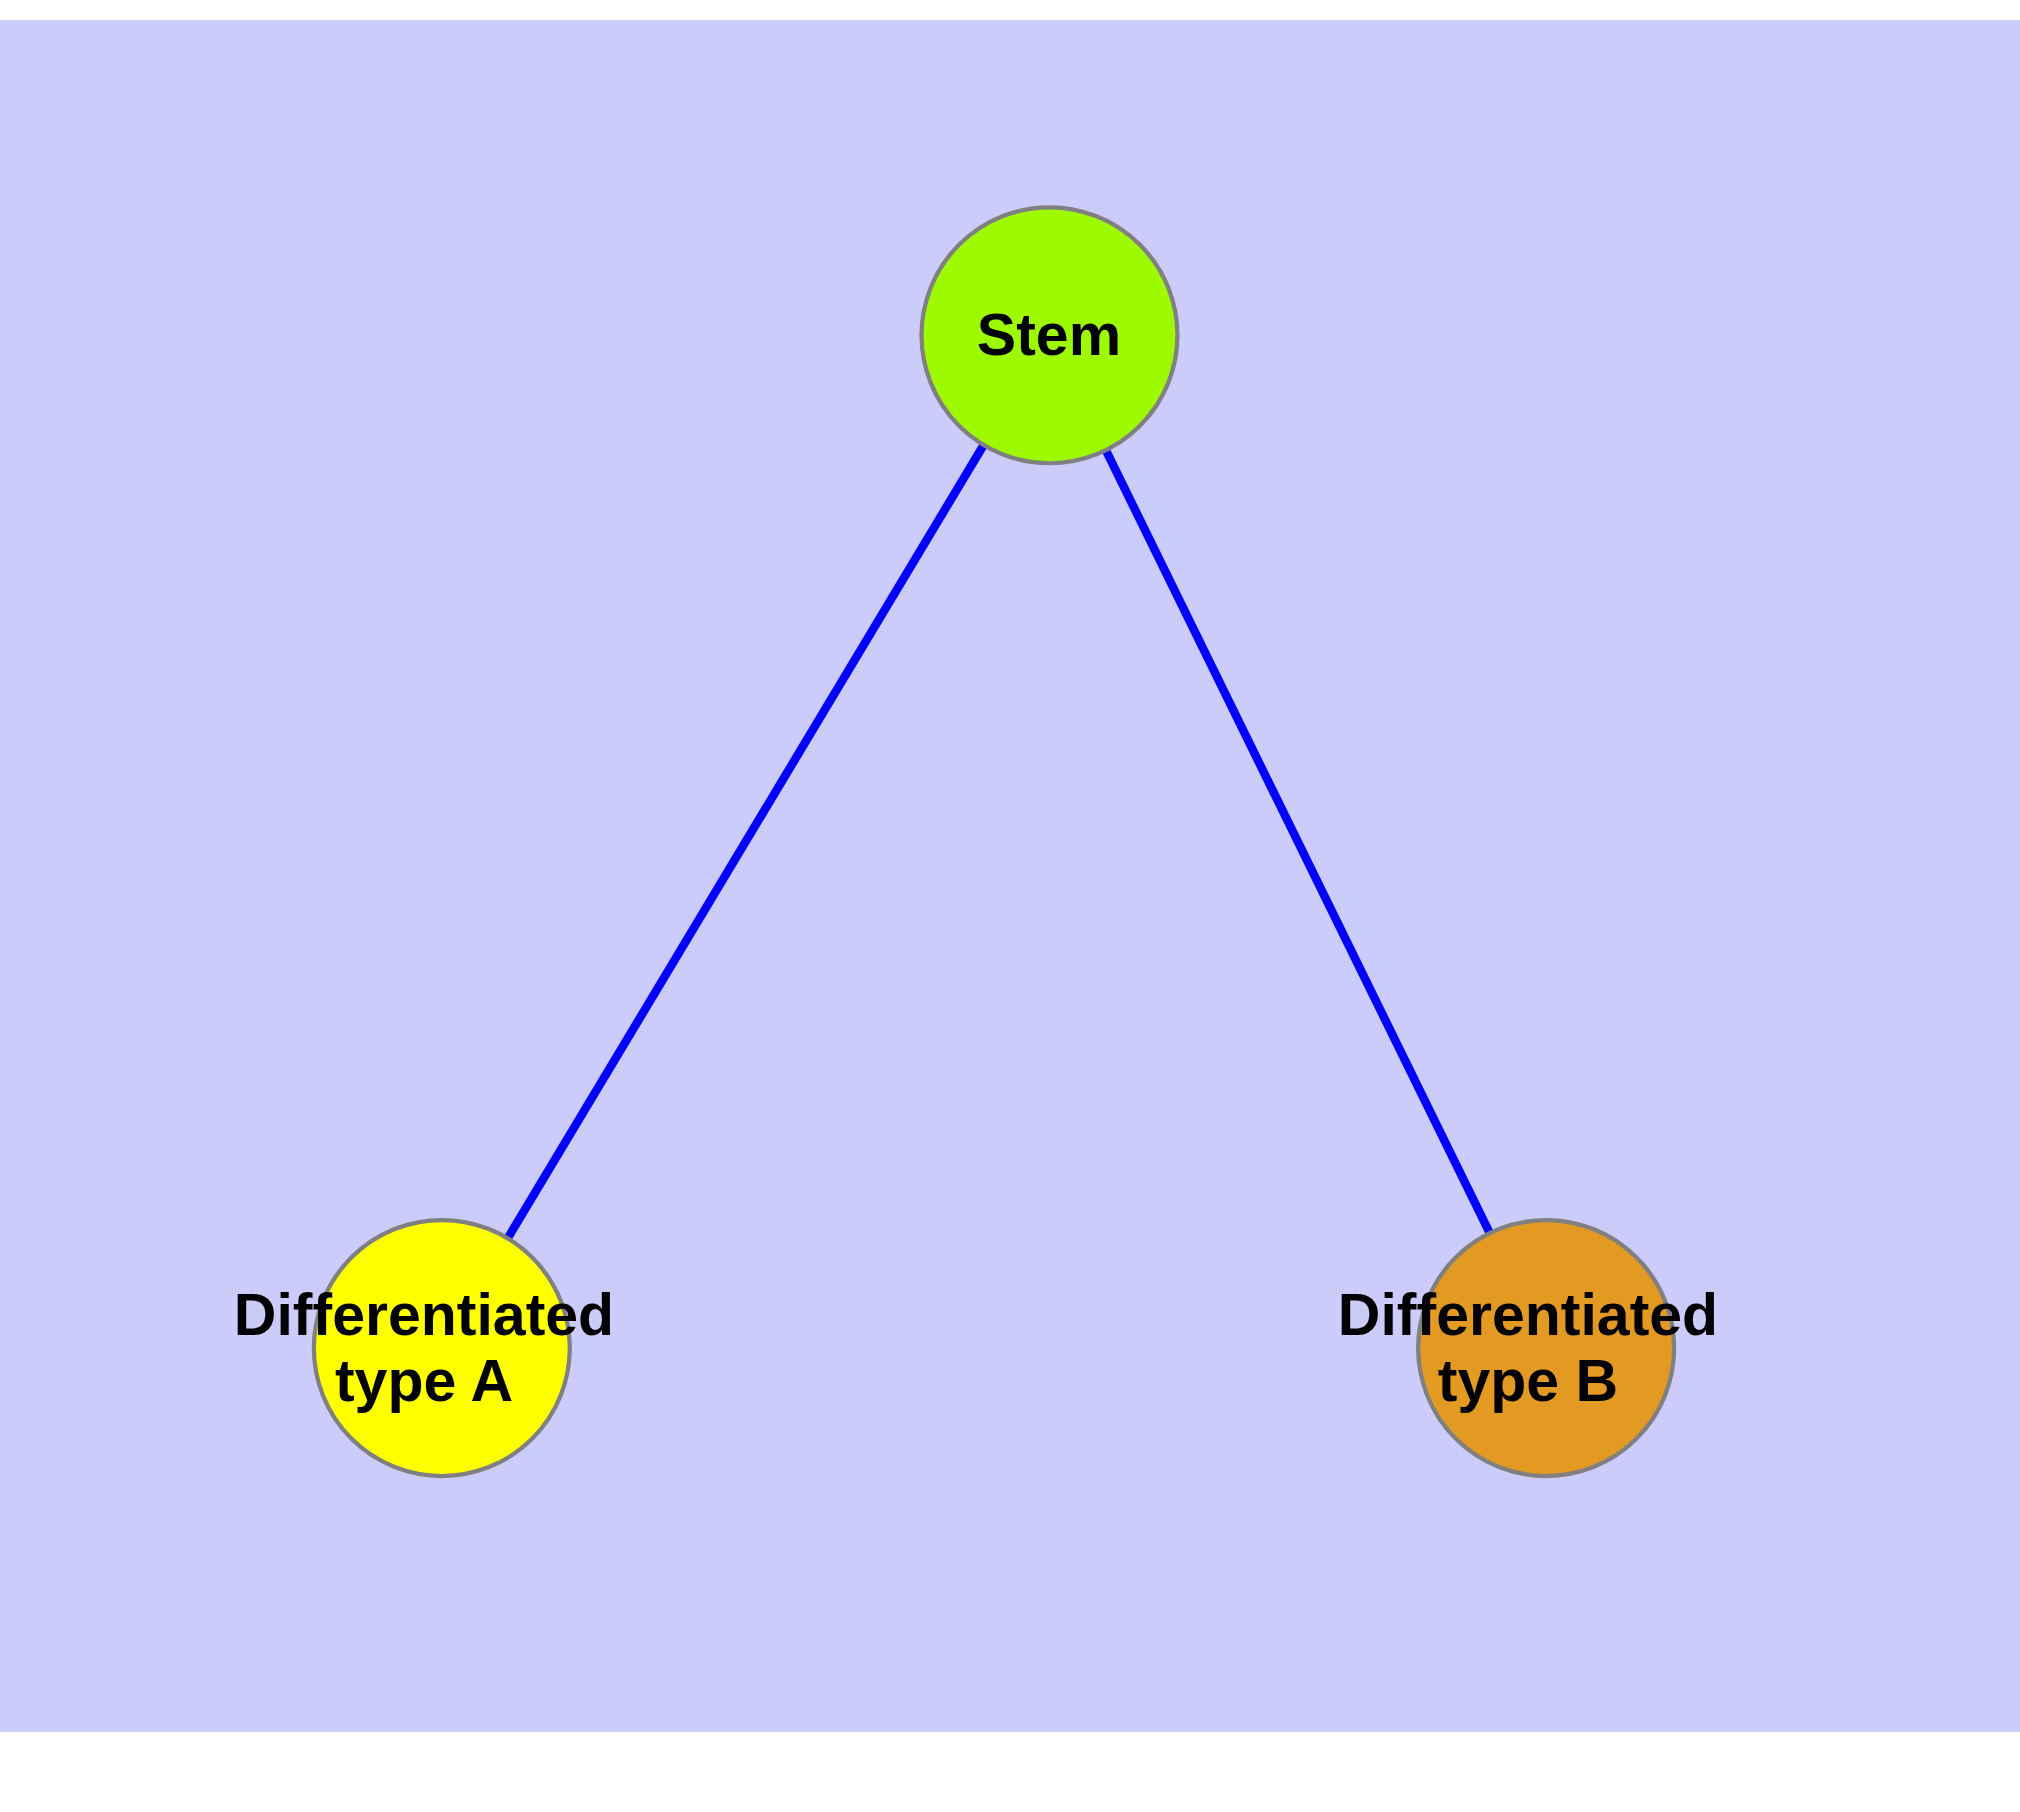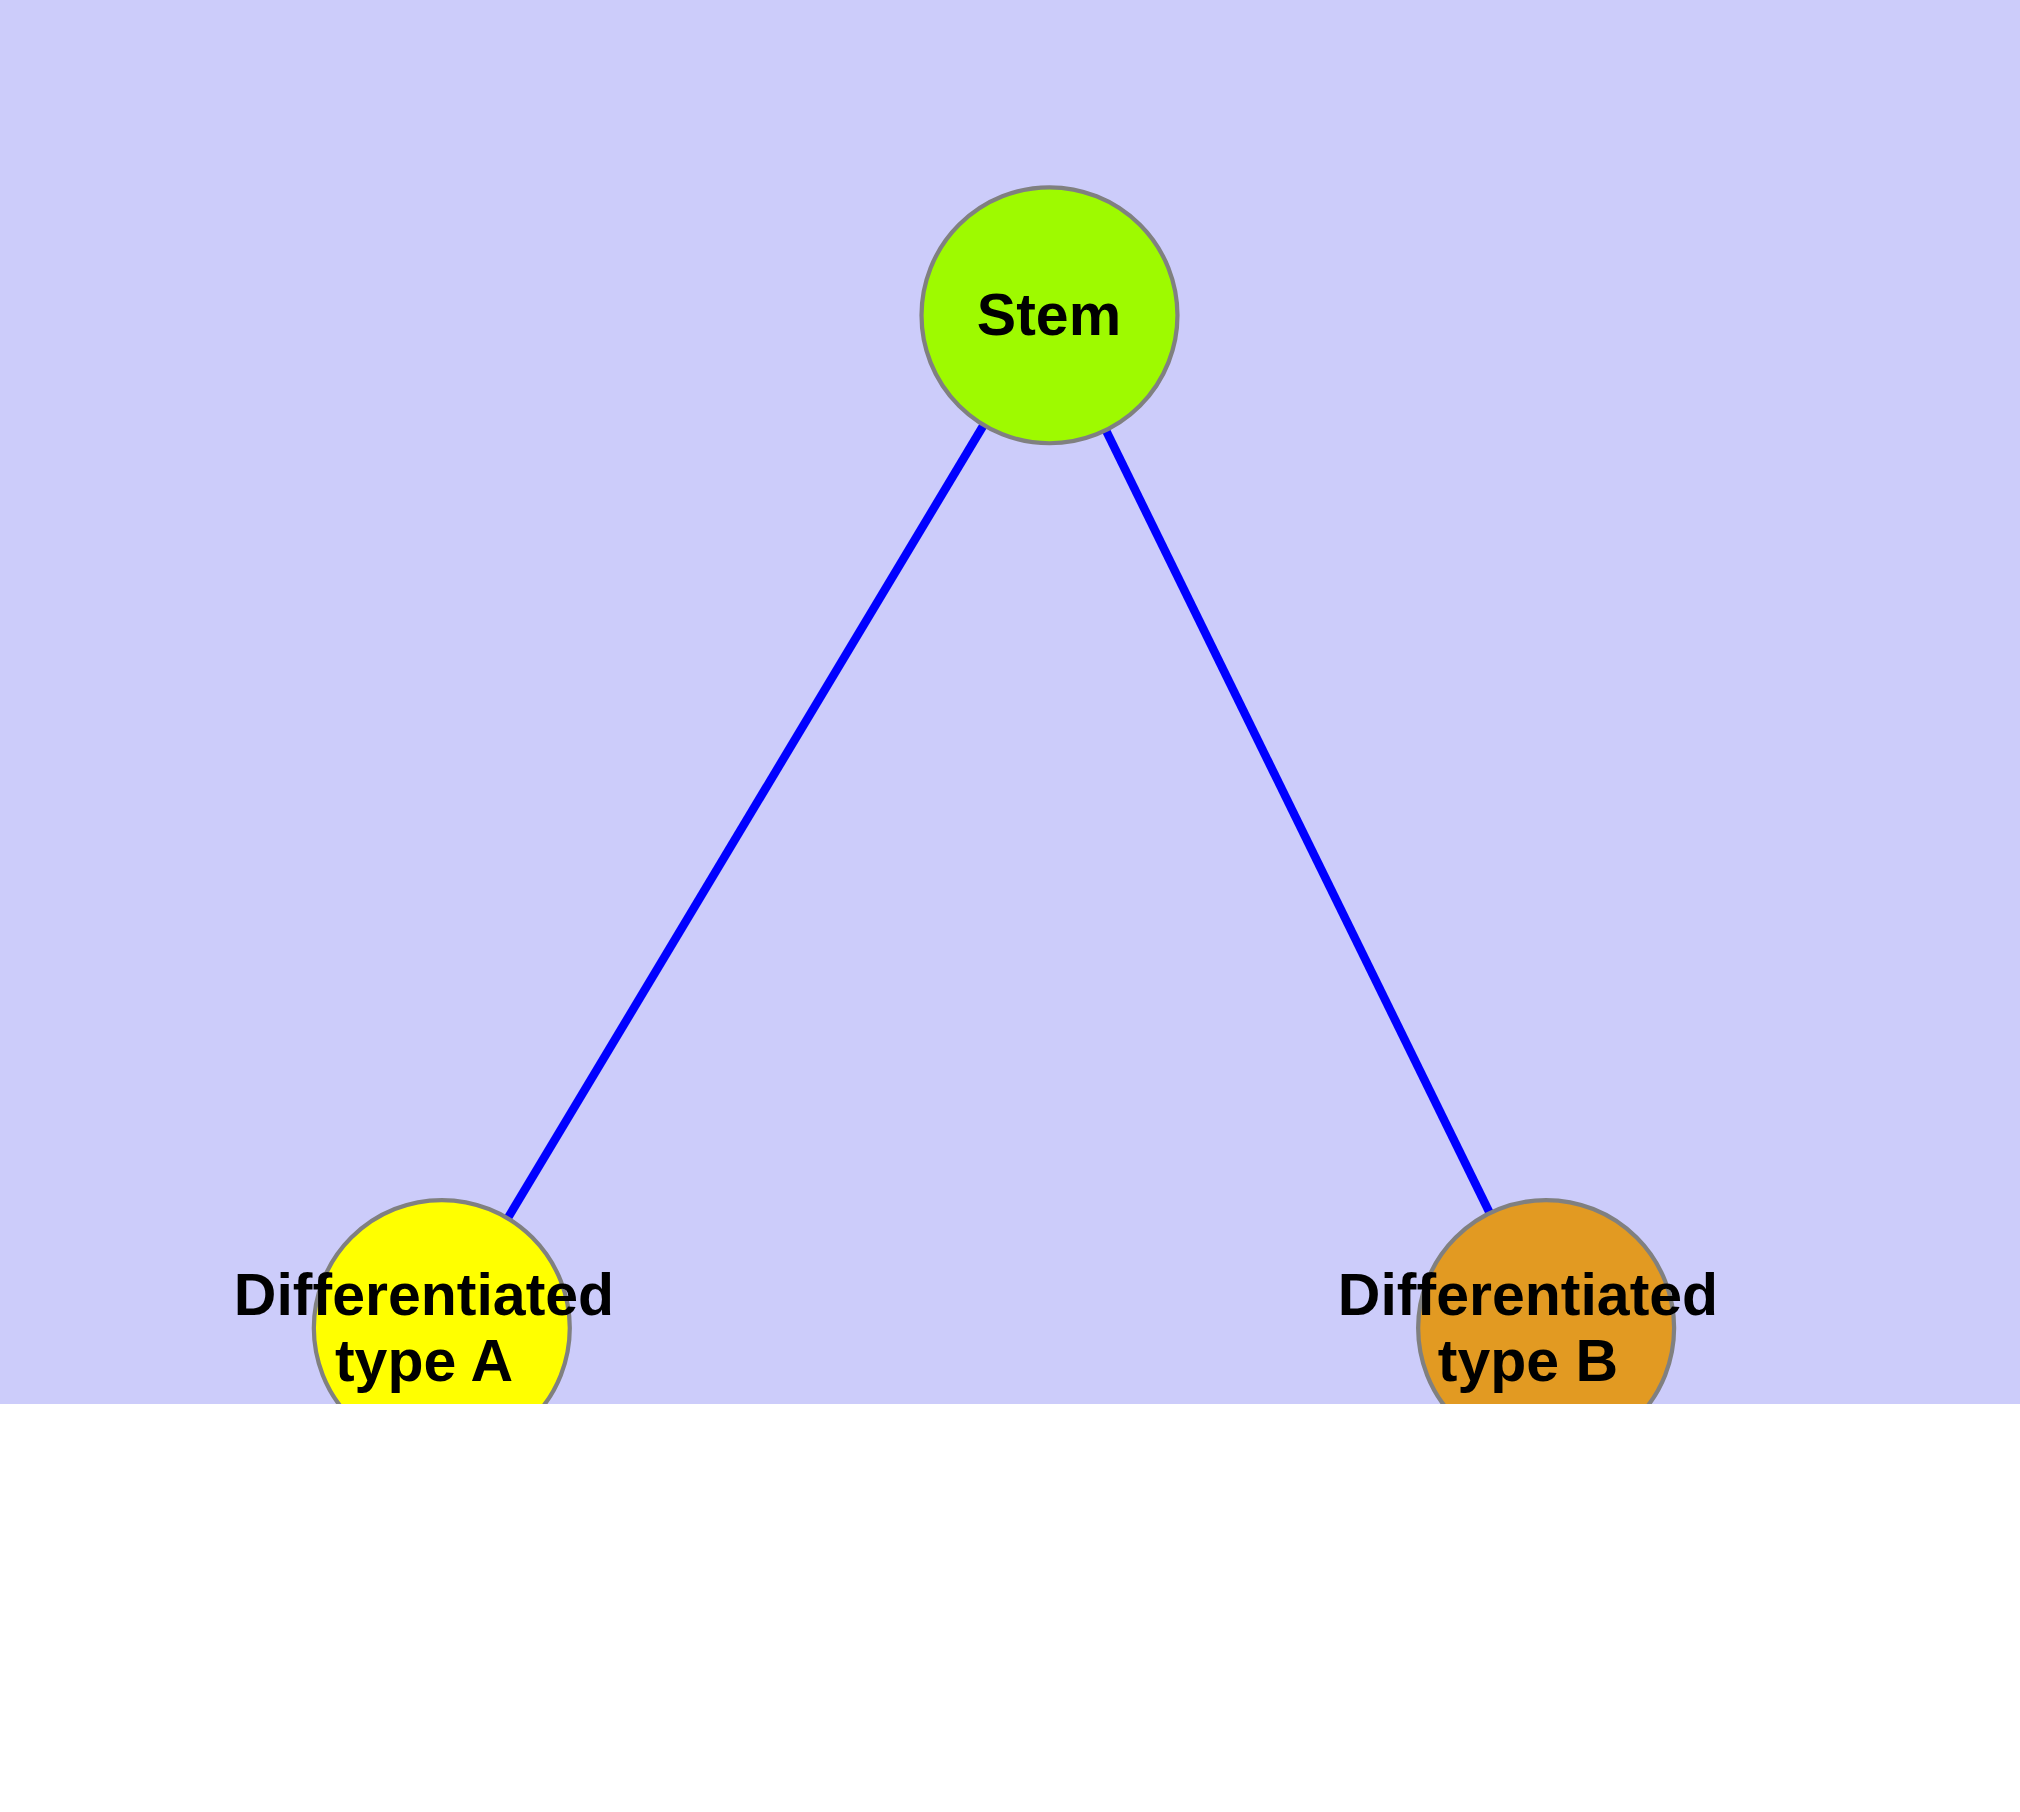--- a/index.html
+++ b/index.html
@@ -50,21 +50,21 @@
   .node-label.single {
     font-size: 59px;
   }
   .node-label.multi {
     font-size: 59px;
   }
 </style>
 </head>
 <body>
 
-<div id="canvas" style="width: 2021px; height: 1404px;">
+<div id="canvas" style="width: 2021px; height: 1712px; margin-top: 20px;">
 
   <div id="bg-rect" style="background: rgb(204, 204, 250);"></div>
 
   <svg id="graph-svg" viewBox="0 0 2384 2138" xmlns="http://www.w3.org/2000/svg" style="width: 2021px; height: 1812px;">
     <g id="edges-layer">
         <line x1="1160.3111409304436" y1="501.4814317825942" x2="598.6888590695565" y2="1437.5185682174058" stroke="#0000ff" stroke-width="10" class="edge-line"></line>
         <line x1="1304.4834684974114" y1="507.5763564068371" x2="1757.5165315025886" y2="1431.423643593163" stroke="#0000ff" stroke-width="10" class="edge-line"></line>
       </g>
     <g id="nodes-layer">
         <circle cx="1238" cy="372" r="151" fill="#9efa00" stroke="#808080" stroke-width="5" class="node-circle"></circle>

